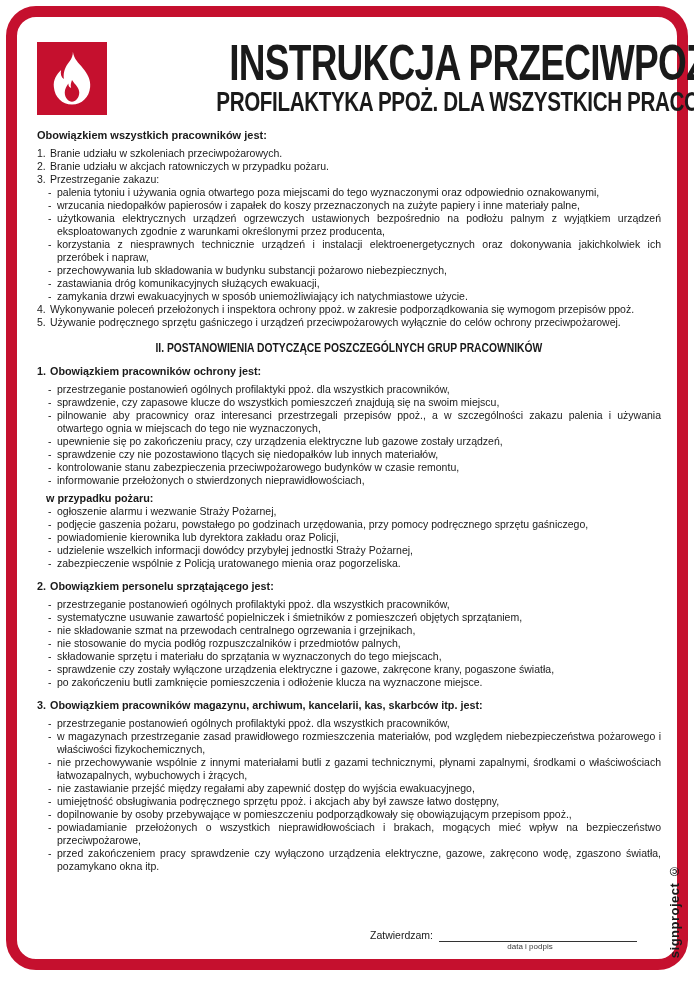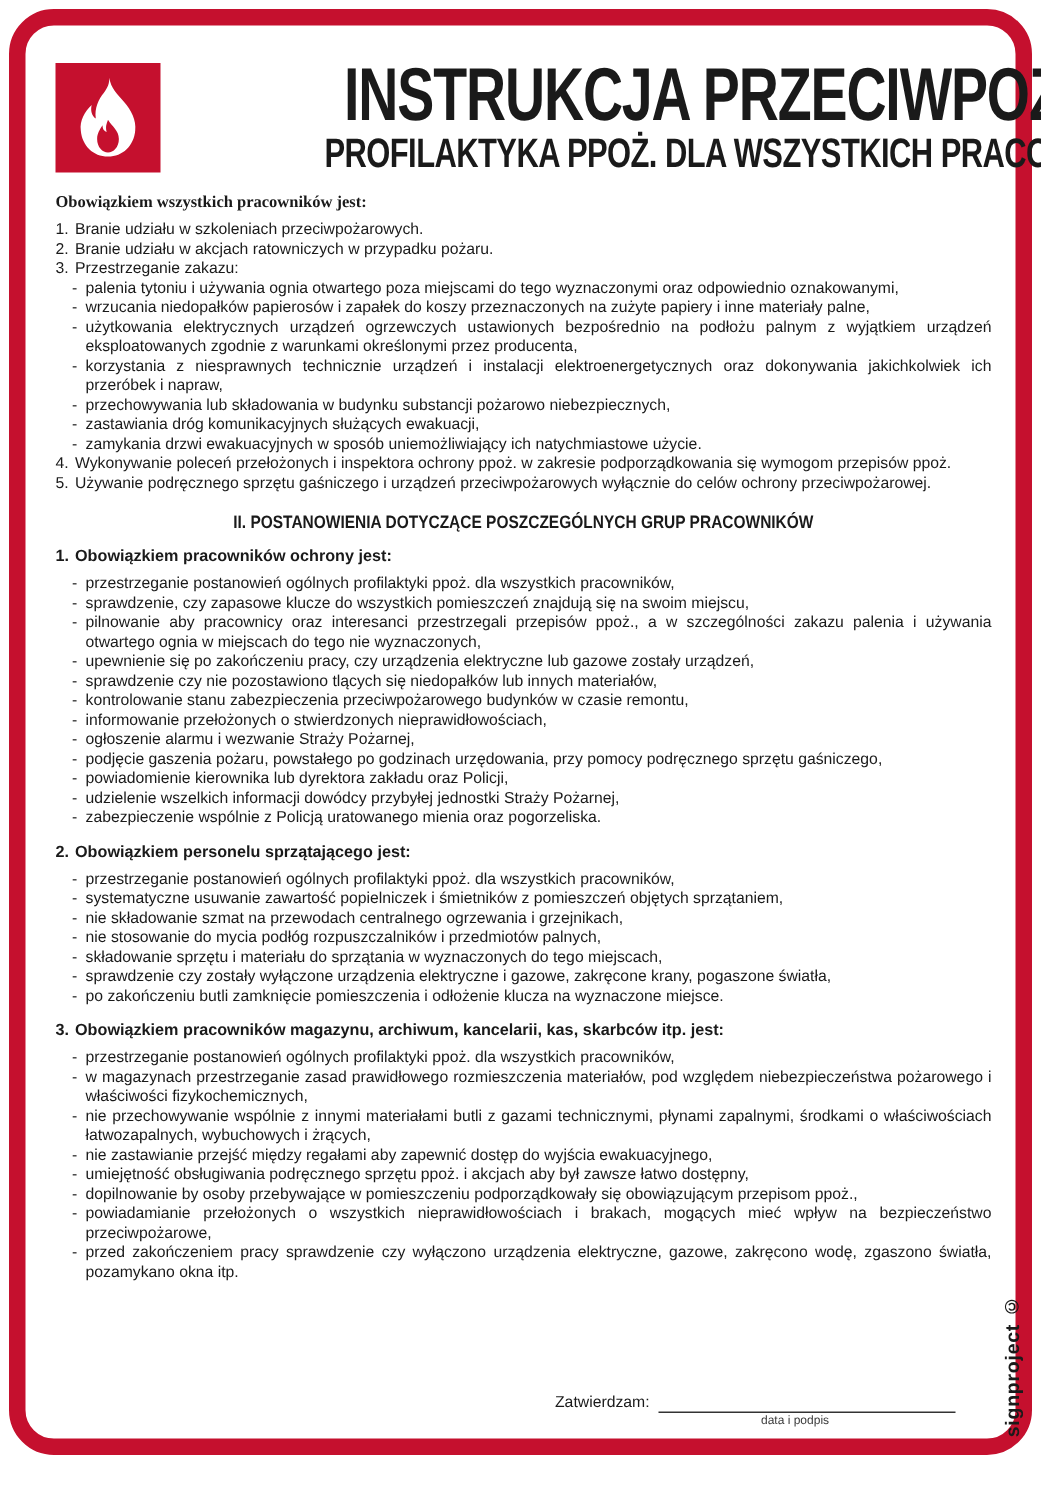--- a/index.html
+++ b/index.html
@@ -20,21 +20,21 @@
   .fire-badge svg{width:58px;height:62px;display:block;}
   .titles{flex:1;text-align:center;min-width:0;}
   .title{font-size:50px;line-height:45px;font-weight:700;}
   .title-inner{display:inline-block;transform:scaleX(0.74);transform-origin:50% 50%;white-space:nowrap;letter-spacing:-1px;}
   .subtitle{font-size:27.5px;line-height:29px;font-weight:700;margin-top:1px;}
   .subtitle-inner{display:inline-block;transform:scaleX(0.75);transform-origin:50% 50%;white-space:nowrap;letter-spacing:-0.5px;}
   .sec-heading{text-align:center;font-weight:700;font-size:12px;line-height:14px;}
   .sec-heading .cond{display:inline-block;transform:scaleX(0.86);transform-origin:50% 50%;white-space:nowrap;}
   .h1m{margin-top:16px;}
   .h2m{margin-top:12px;}
-  .intro{font-weight:700;margin-top:13px;font-size:11px;font-family:Liberation Serif, serif;}
+  .intro{font-weight:700;margin-top:13px;font-size:11px;}
   .list{margin-top:5px;}
   .row{display:flex;}
   .row .num{flex:0 0 13px;}
   .row .txt{flex:1;text-align:justify;}
   .row.bold{font-weight:700;font-size:10.8px;margin-top:10px;margin-bottom:5px;}
   .dash-row{display:flex;padding-left:11px;}
   .dash-row .dash{flex:0 0 9px;}
   .dash-row .txt{flex:1;text-align:justify;}
   .sub-head{font-weight:700;padding-left:9px;margin-top:5px;font-size:10.8px;}
   .sign-row{position:absolute;left:370px;top:929px;display:flex;font-size:10.5px;color:#1a1a1a;}
@@ -146,20 +146,21 @@
           <span class="txt">sprawdzenie czy nie pozostawiono tlących się niedopałków lub innych materiałów,</span>
         </div>
         <div class="dash-row">
           <span class="dash">-</span>
           <span class="txt">kontrolowanie stanu zabezpieczenia przeciwpożarowego budynków w czasie remontu,</span>
         </div>
         <div class="dash-row">
           <span class="dash">-</span>
           <span class="txt">informowanie przełożonych o stwierdzonych nieprawidłowościach,</span>
         </div>
+        <div class="sub-head">w przypadku pożaru:</div>
         <div class="dash-row">
           <span class="dash">-</span>
           <span class="txt">ogłoszenie alarmu i wezwanie Straży Pożarnej,</span>
         </div>
         <div class="dash-row">
           <span class="dash">-</span>
           <span class="txt">podjęcie gaszenia pożaru, powstałego po godzinach urzędowania, przy pomocy podręcznego sprzętu gaśniczego,</span>
         </div>
         <div class="dash-row">
           <span class="dash">-</span>

